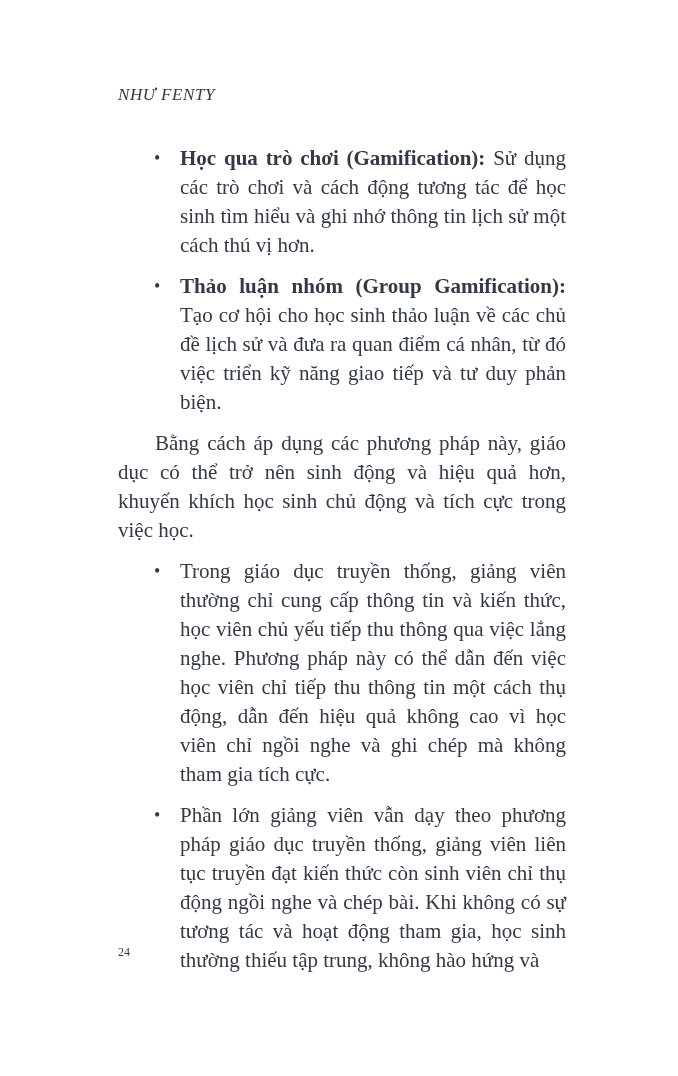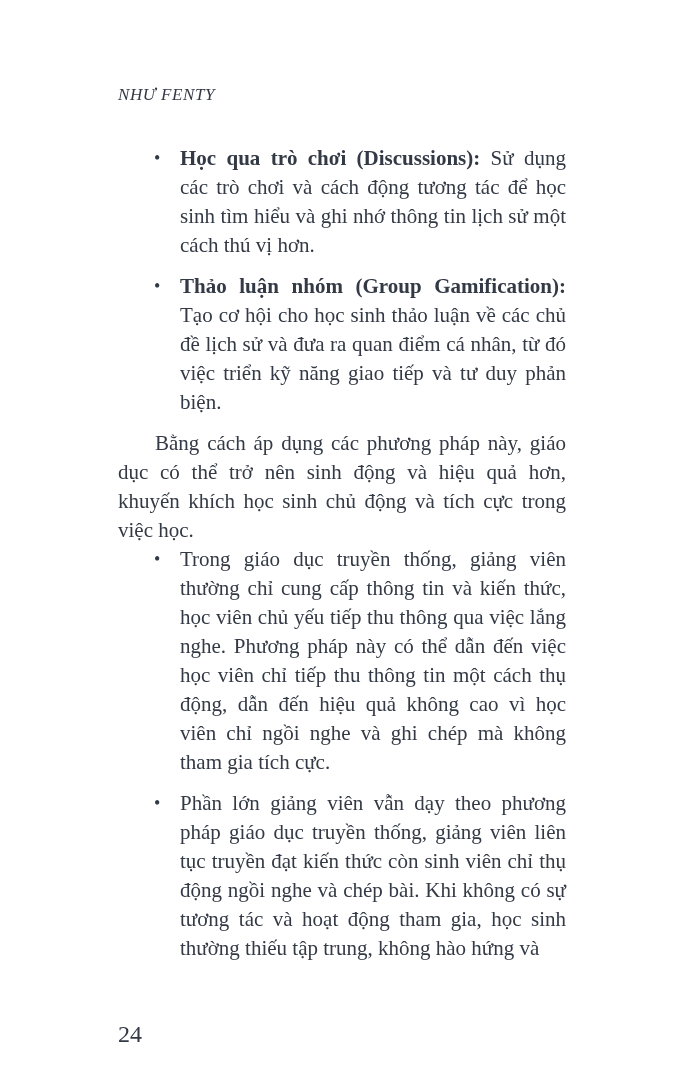--- a/index.html
+++ b/index.html
@@ -47,47 +47,47 @@
     font-size: 18px;
   }
   .bullet-lead {
     font-weight: bold;
   }
   .body-para {
     font-size: 21px;
     line-height: 29px;
     text-align: justify;
     text-indent: 37px;
-    margin: 12px 0 0 0;
+    margin: 12px 0 12px 0;
   }
   .section-heading {
     font-size: 21px;
     line-height: 29px;
     font-weight: bold;
     margin: 20px 0 11px 0;
   }
   .page-number {
     position: absolute;
     left: 118px;
-    top: 1022px;
-    font-size: 24px;
+    top: 940px;
+    font-size: 12px;
     line-height: 24px;
   }
 </style>
 </head>
 <body>
 
 <div class="page">
 
   <div class="running-header">NHƯ FENTY</div>
 
   <ul class="bullet-list">
     <li class="bullet-item">
       <span class="bullet-marker">•</span>
-      <span class="bullet-lead">Học qua trò chơi (Discussions):</span><span> Sử dụng các trò chơi và cách động tương tác để học sinh tìm hiểu và ghi nhớ thông tin lịch sử một cách thú vị hơn.</span>
+      <span class="bullet-lead">Học qua trò chơi (Gamification):</span><span> Sử dụng các trò chơi và cách động tương tác để học sinh tìm hiểu và ghi nhớ thông tin lịch sử một cách thú vị hơn.</span>
     </li>
     <li class="bullet-item">
       <span class="bullet-marker">•</span>
       <span class="bullet-lead">Thảo luận nhóm (Group Gamification):</span><span> Tạo cơ hội cho học sinh thảo luận về các chủ đề lịch sử và đưa ra quan điểm cá nhân, từ đó việc triển kỹ năng giao tiếp và tư duy phản biện.</span>
     </li>
   </ul>
 
   <p class="body-para">Bằng cách áp dụng các phương pháp này, giáo dục có thể trở nên sinh động và hiệu quả hơn, khuyến khích học sinh chủ động và tích cực trong việc học.</p>
 
 

